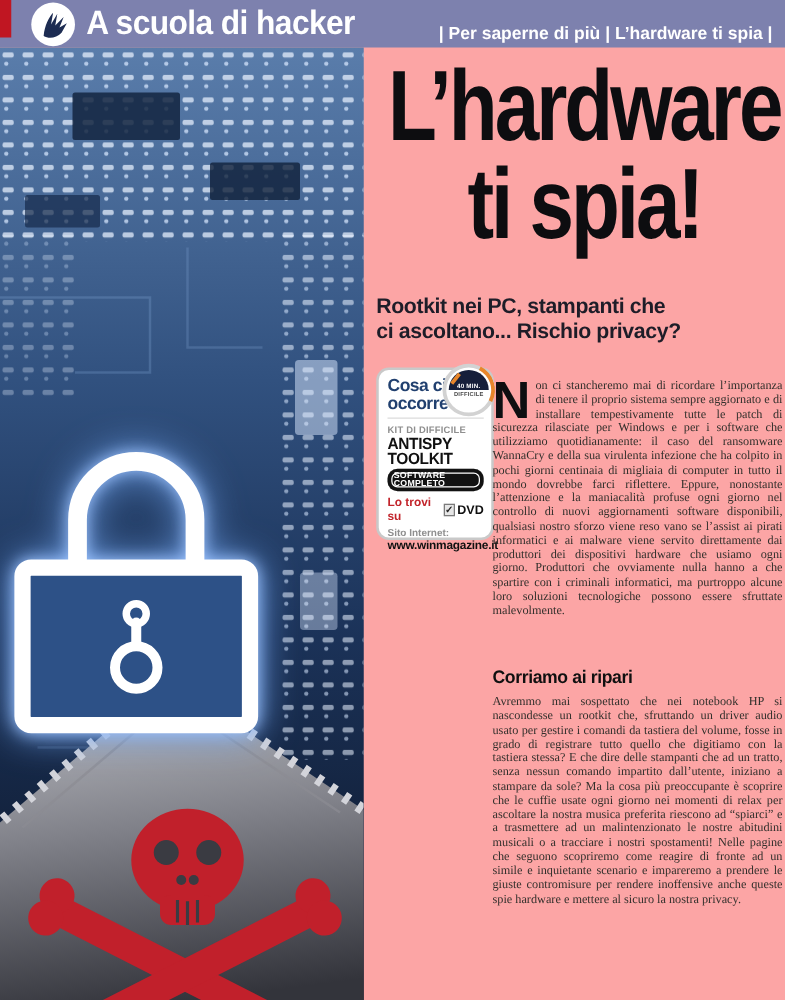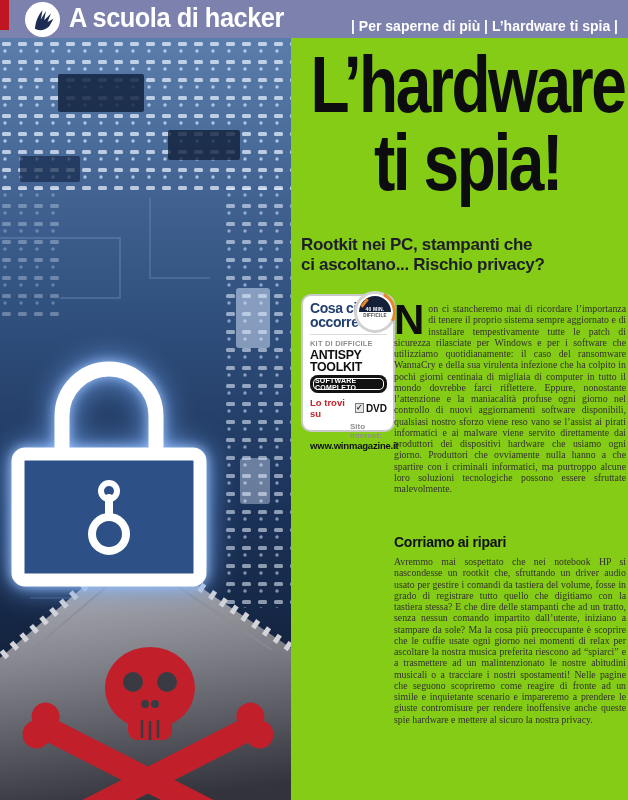--- a/index.html
+++ b/index.html
@@ -1,18 +1,18 @@
 <!DOCTYPE html>
 <html><head>
 <meta charset="utf-8">
 <style>
   html,body{margin:0;padding:0;background:#e8e8e8;}
   .page{
     position:relative;width:628px;height:800px;margin:0 auto;
-    background:#84cc16;overflow:hidden;
+    background:#fca5a5;overflow:hidden;
     font-family:"Liberation Sans",sans-serif;
   }
   
   .topbar{position:absolute;left:0;top:0;width:628px;height:38px;background:#7d81ae;}
   .topbar-redstrip{position:absolute;left:0;top:0;width:9px;height:30px;background:#c01622;}
   .logo-circle{position:absolute;left:25px;top:2px;width:35px;height:35px;border-radius:50%;background:#ffffff;display:flex;align-items:center;justify-content:center;}
   .section-title{position:absolute;left:69px;top:3px;font-size:27px;font-weight:900;color:#ffffff;letter-spacing:-0.5px;transform:scaleX(.94);transform-origin:left center;white-space:nowrap;}
   .breadcrumb{position:absolute;right:10px;bottom:4px;font-size:14px;font-weight:700;color:#ffffff;white-space:nowrap;}
   
   .photo{position:absolute;left:0;top:38px;width:291px;height:762px;overflow:hidden;background:linear-gradient(180deg,#5a7dab 0%,#31517f 35%,#1b3258 62%,#0c1526 100%);}
@@ -31,21 +31,21 @@
   .gauge-top{position:absolute;left:2px;top:2px;right:2px;height:16px;background:#161f3a;border-radius:16px 16px 0 0;color:#fff;font-size:5px;font-weight:700;display:flex;align-items:flex-end;justify-content:center;letter-spacing:.2px;}
   .gauge-needle{position:absolute;left:6px;top:4px;width:3px;height:10px;background:#e8862a;transform:rotate(38deg);}
   .gauge-bottom{position:absolute;left:0;right:0;top:19px;text-align:center;font-size:4.6px;font-weight:700;color:#4a4a4a;letter-spacing:.2px;}
   .req-divider{border:0;border-top:1px solid #dcdcdc;margin:5px 0 4px 0;}
   .kit-label{font-size:7.5px;font-weight:700;color:#8f8f8f;letter-spacing:.2px;}
   .kit-name{font-size:13px;font-weight:900;color:#101010;line-height:11.5px;letter-spacing:-0.3px;transform:scaleX(.95);transform-origin:left center;margin-top:1px;}
   .sw-pill{display:inline-block;margin-top:3px;background:#121212;color:#ffffff;font-size:7px;font-weight:700;padding:2px 5px 2px 5px;border-radius:8px;box-shadow:inset 0 0 0 3px #121212, inset 0 0 0 4px #ffffff;letter-spacing:.2px;}
   .trovi-row{margin-top:3px;font-size:9.5px;font-weight:700;color:#c2242b;display:flex;align-items:center;gap:2px;}
   .dvd-check{display:inline-flex;width:8px;height:8px;border:1px solid #7a7a7a;background:#e6e6e6;color:#222;font-size:8px;line-height:8px;align-items:center;justify-content:center;font-weight:700;}
   .dvd-name{color:#101010;font-weight:900;font-size:10px;}
-  .site-label{margin-top:3px;font-size:8px;font-weight:700;color:#8f8f8f;margin-left:40px;}
+  .site-label{margin-top:3px;font-size:8px;font-weight:700;color:#8f8f8f;}
   .site-url{font-size:9.5px;font-weight:900;color:#101010;letter-spacing:-0.2px;}
   
   .article-p{position:absolute;left:394px;width:232px;font-family:"Liberation Serif",serif;font-size:9.8px;line-height:11.25px;color:#33302c;text-align:justify;}
   .p1{top:303px;height:232px;}
   .p2{top:556px;height:216px;}
   .dropcap{float:left;font-family:"Liberation Sans",sans-serif;font-weight:900;font-size:42px;line-height:32px;color:#0e0e10;margin:1px 4px 0 0;}
   .section-heading{position:absolute;left:394px;top:534px;font-size:14.5px;font-weight:900;color:#101010;letter-spacing:-0.3px;transform:scaleX(.97);transform-origin:left center;white-space:nowrap;}
 </style>
 </head>
 <body>

